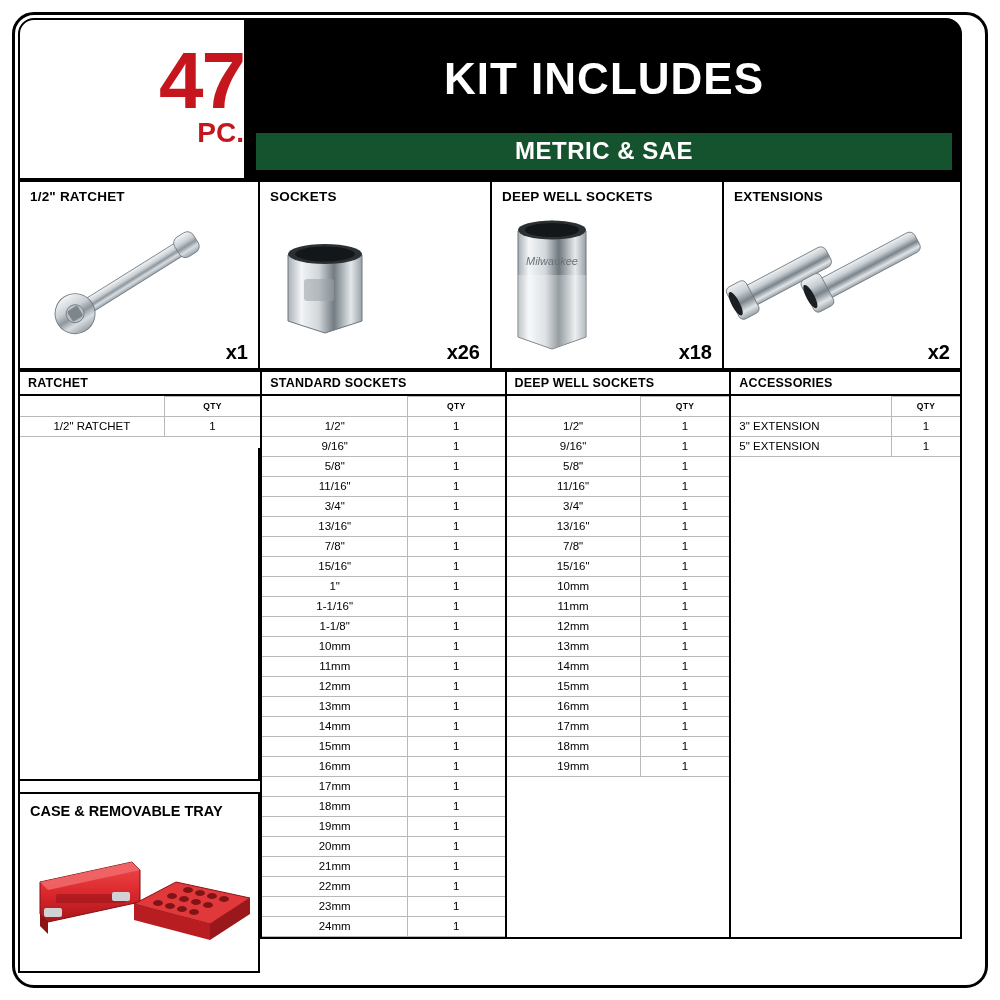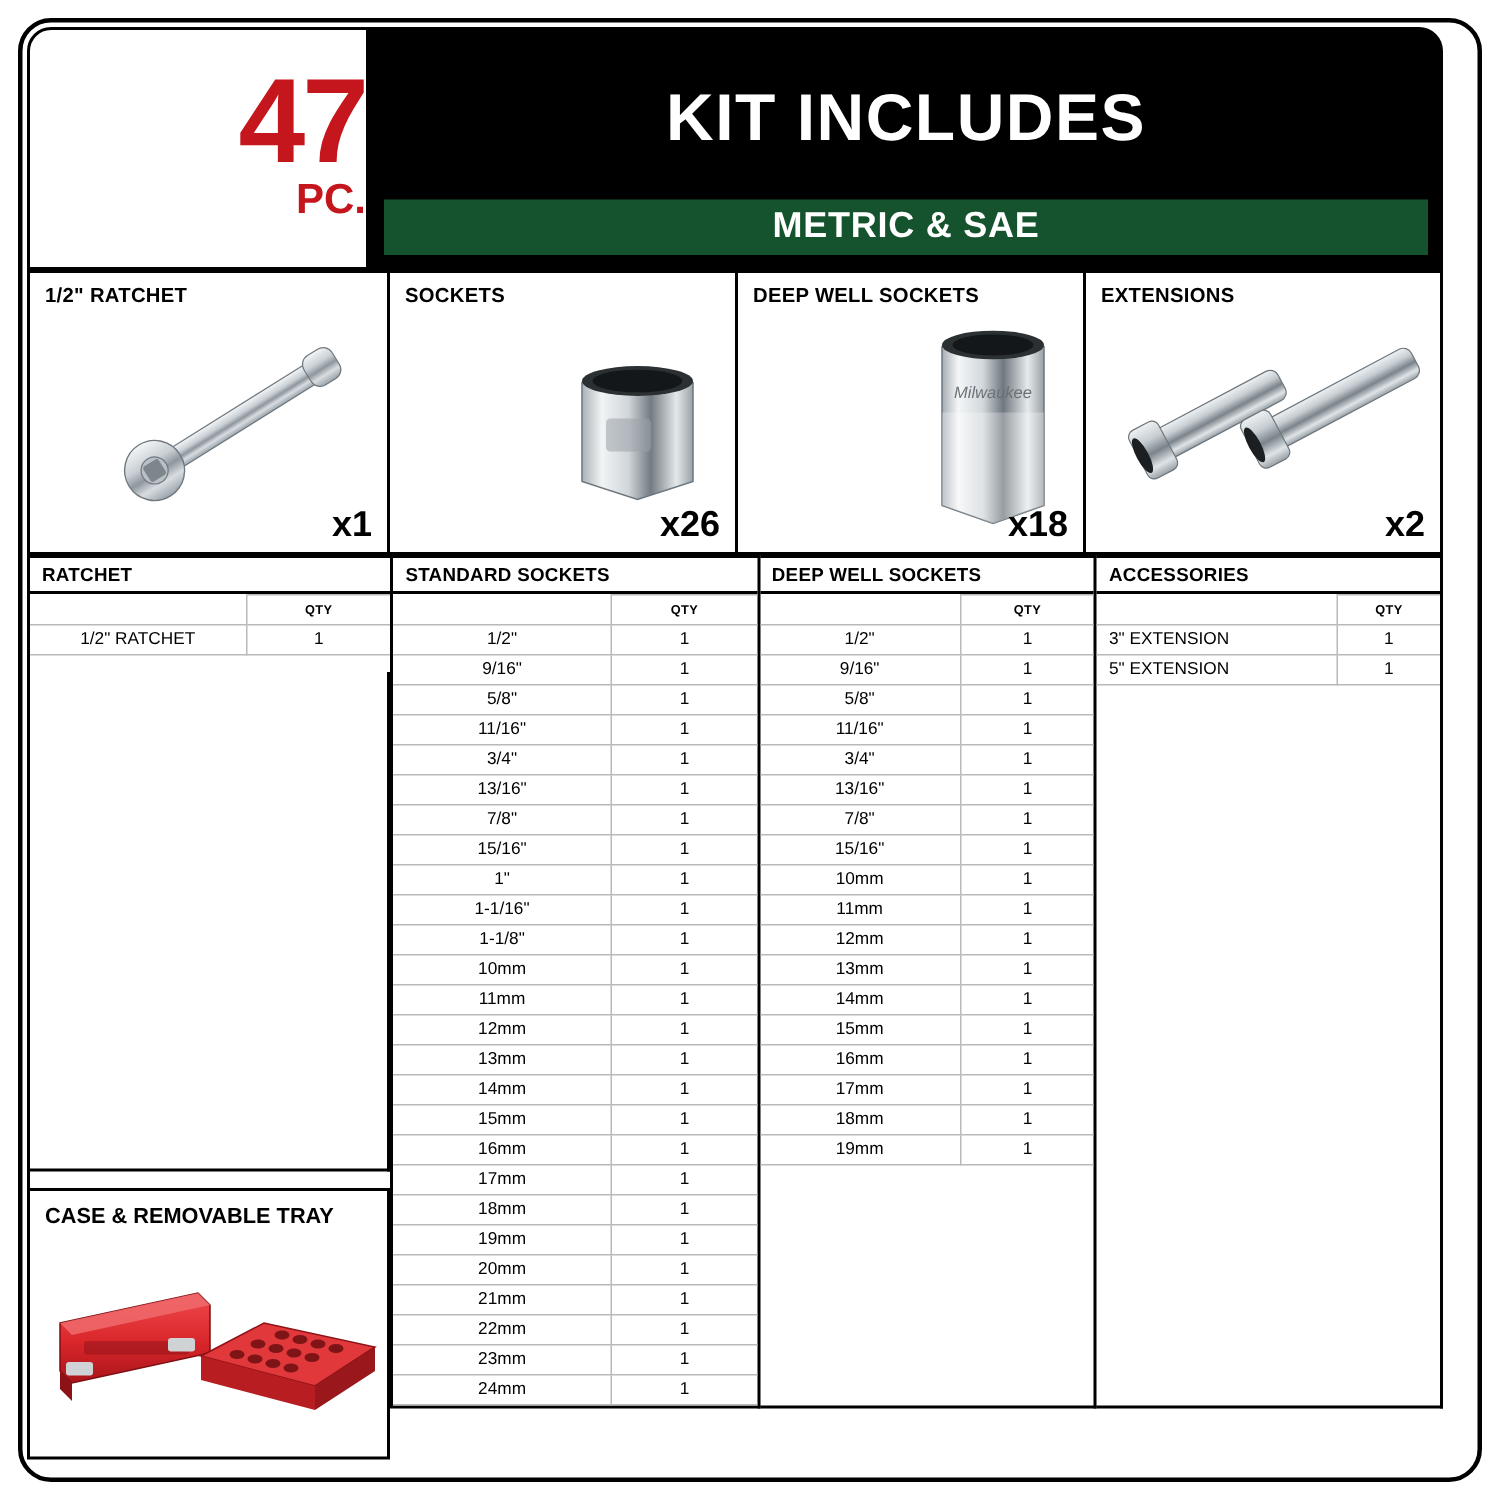--- a/index.html
+++ b/index.html
@@ -104,28 +104,28 @@
     position: absolute;
     left: 10px; top: 7px;
     font-size: 13.5px;
     font-weight: bold;
     color: #000;
     letter-spacing: 0.2px;
   }
   .hero-cell .qty {
     position: absolute;
     right: 10px; bottom: 4px;
-    font-size: 24px;
+    font-size: 20px;
     font-weight: bold;
     color: #000;
   }
   .hero-art {
     position: absolute;
     left: 0; right: 0; top: 28px; bottom: 6px;
-    display: flex; align-items: center; justify-content: flex-end;
+    display: flex; align-items: center; justify-content: flex-start;
   }
 
   
   .tables {
     position: absolute;
     left: 18px; top: 370px;
     width: 944px;
     display: flex;
   }
   .col {

